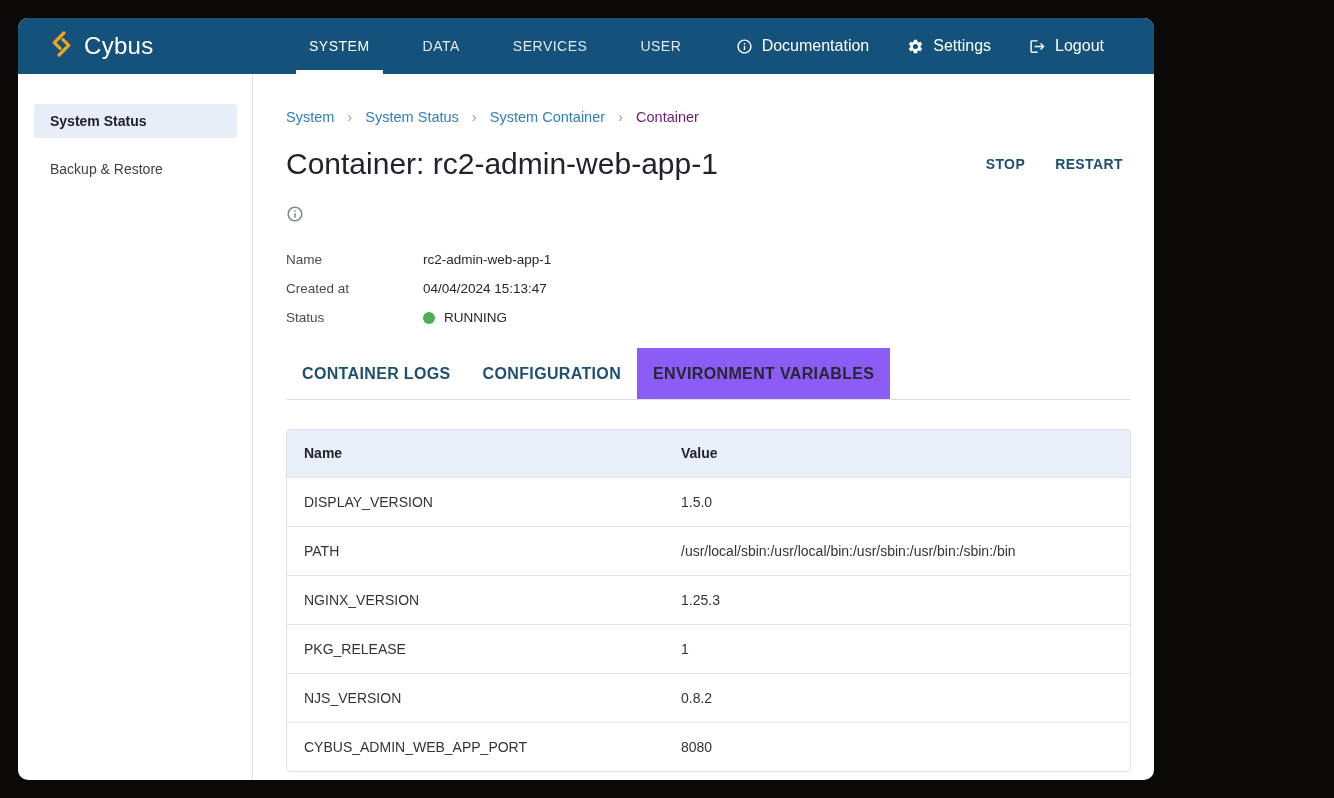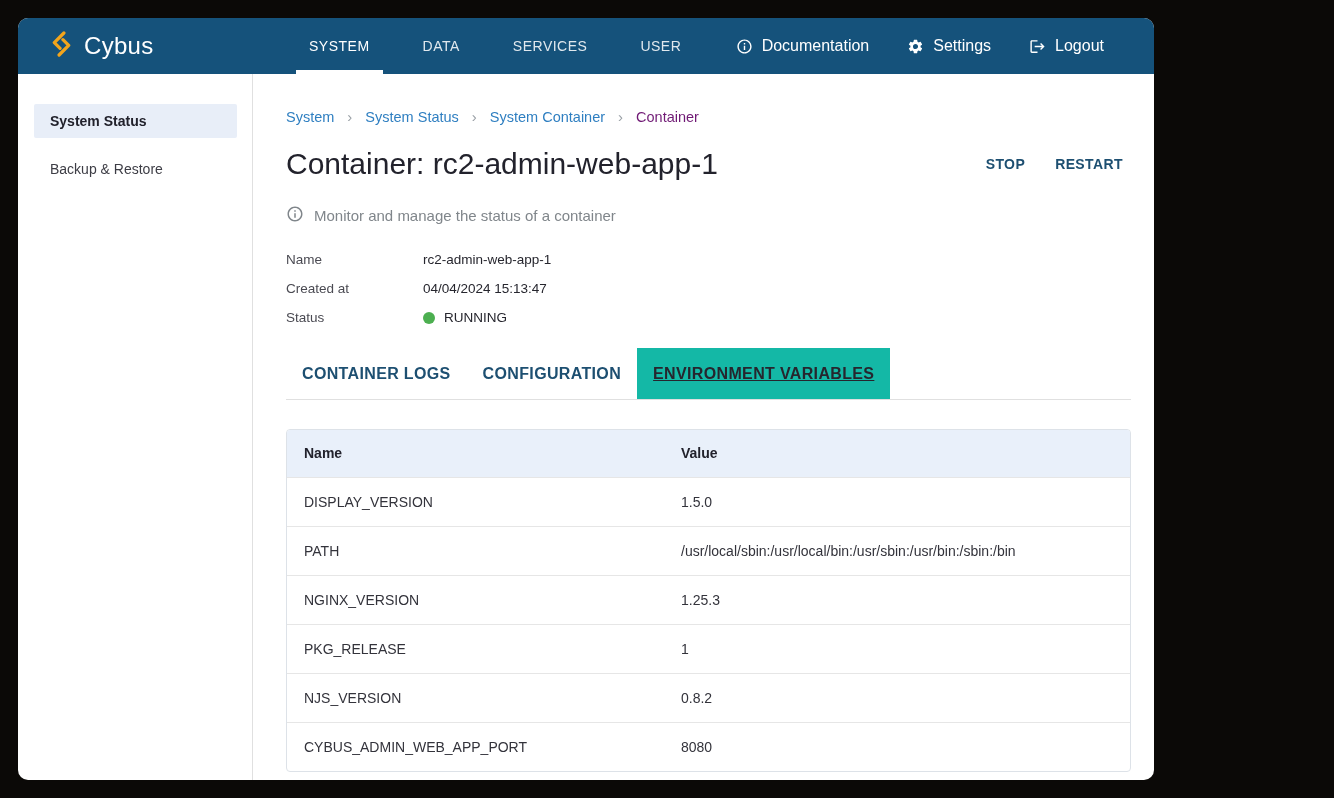--- a/index.html
+++ b/index.html
@@ -79,21 +79,21 @@
   .detail-row { display: flex; align-items: center; height: 29px; font-size: 13.5px; }
   .detail-label { width: 137px; color: #4a4a52; }
   .detail-value { color: #26262e; display: flex; align-items: center; gap: 9px; }
   .status-dot { width: 12px; height: 12px; border-radius: 50%; background: #4caf50; }
   
   .tabs { display: flex; margin-top: 16px; border-bottom: 1px solid #e0e0e0; }
   .tab {
     padding: 17px 16px 16px 16px; font-size: 16px; font-weight: 700;
     letter-spacing: 0.35px; color: #1d4f71; cursor: pointer; white-space: nowrap;
   }
-  .tab.active { background: #14b8a6; color: #26262e; text-decoration: underline; }
+  .tab.active { background: #8b5cf6; color: #26262e; }
   
   .env-table {
     margin-top: 29px; border: 1px solid #dde2e8; border-radius: 4px;
     overflow: hidden;
   }
   table { width: 100%; border-collapse: collapse; table-layout: fixed; font-size: 14px; }
   col.c1 { width: 377px; }
   thead th {
     background: #e9f0fa; text-align: left; font-weight: 700;
     color: #22222c; height: 47px; padding: 0 17px;
@@ -191,21 +191,20 @@
           <span class="text-btn">RESTART</span>
         </div>
       </div>
 
       <div class="subtitle">
         <span>
           <svg width="18" height="18" viewBox="0 0 24 24" fill="#80868b">
             <path d="M11 7h2v2h-2zm0 4h2v6h-2zm1-9C6.48 2 2 6.48 2 12s4.48 10 10 10 10-4.48 10-10S17.52 2 12 2zm0 18c-4.41 0-8-3.59-8-8s3.59-8 8-8 8 3.59 8 8-3.59 8-8 8z"></path>
           </svg>
         </span>
-        <span>Monitor and manage the status of a container</span>
       </div>
 
       <div class="details">
         <div class="detail-row">
           <span class="detail-label">Name</span>
           <span class="detail-value">rc2-admin-web-app-1</span>
         </div>
         <div class="detail-row">
           <span class="detail-label">Created at</span>
           <span class="detail-value">04/04/2024 15:13:47</span>

